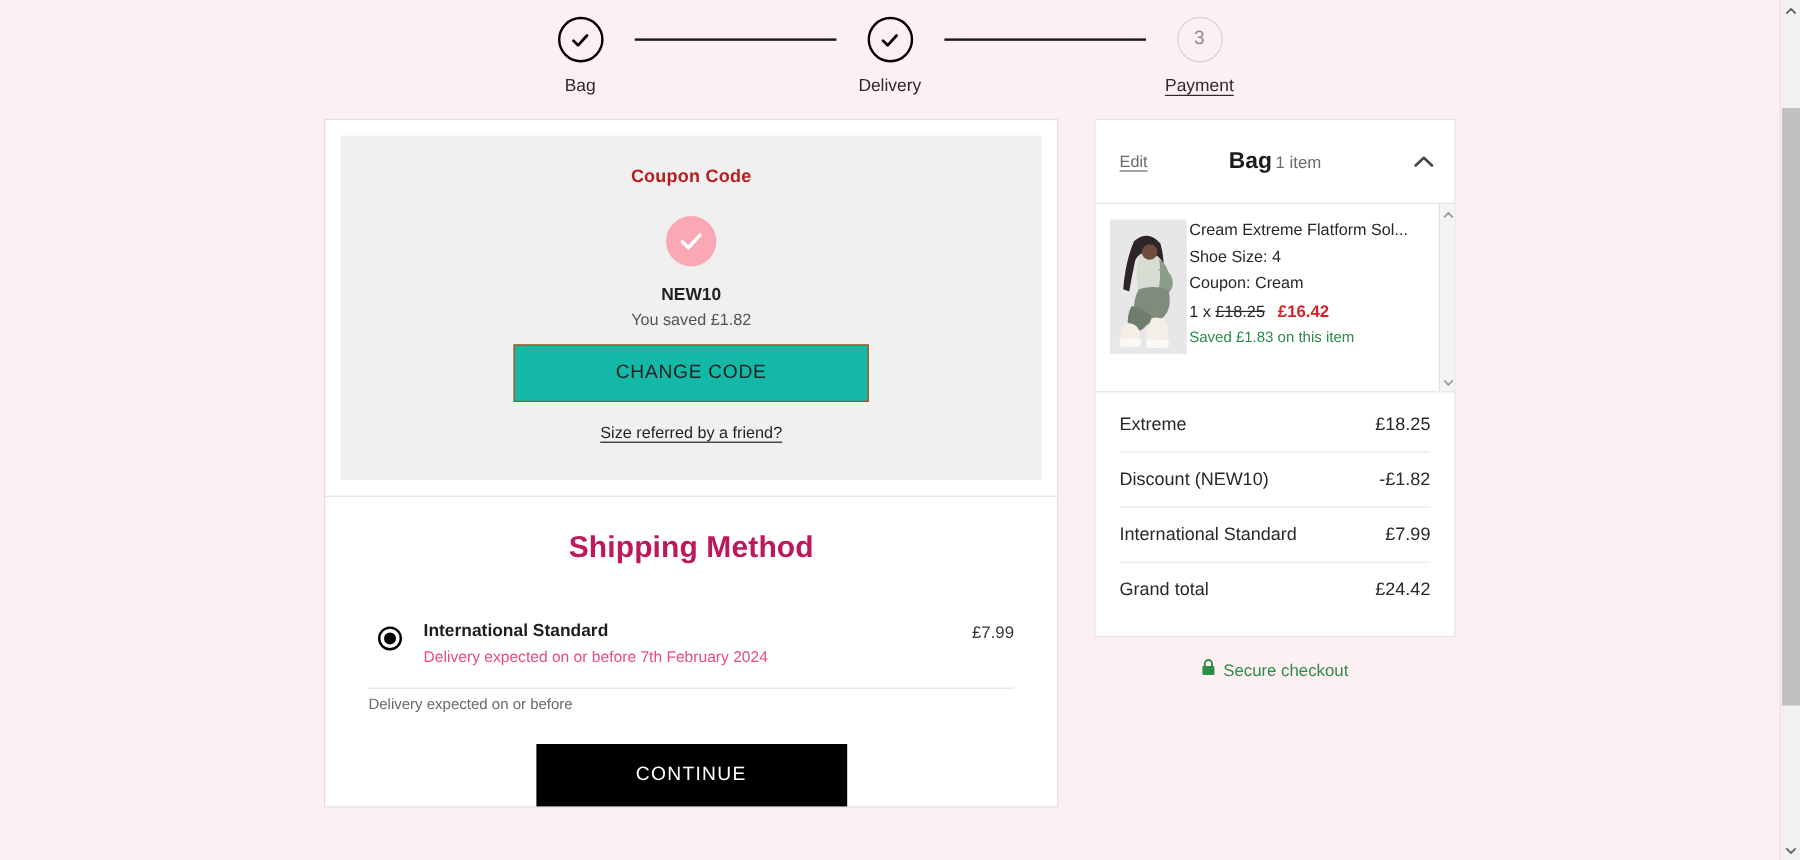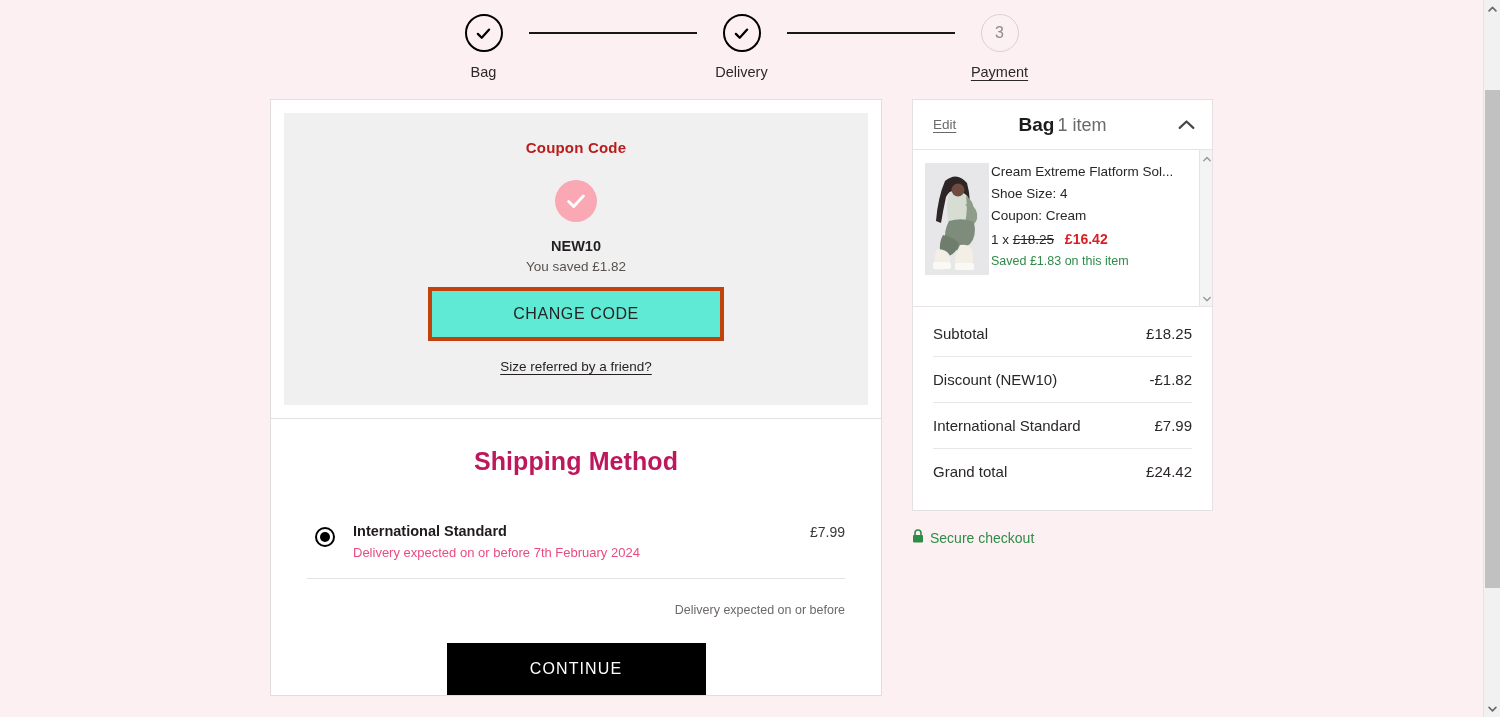--- a/index.html
+++ b/index.html
@@ -118,22 +118,22 @@
   .coupon-saved {
     margin-top: 5px;
     font-size: 13.5px;
     color: #57524f;
   }
   .change-code-btn {
     display: block;
     width: 296px;
     margin: 13px auto 0;
     padding: 14px 0;
-    background: #5eead4;
-    border: 4px solid #c2410c;
+    background: #14b8a6;
+    border: 1px solid #c2410c;
     font-family: inherit;
     font-size: 16px;
     color: #272324;
     letter-spacing: .6px;
     cursor: pointer;
   }
   .referred-link {
     display: inline-block;
     margin-top: 18px;
     font-size: 13.5px;
@@ -185,22 +185,22 @@
     margin-top: 5px;
     font-size: 13px;
     color: #e84d7f;
   }
   .ship-price {
     font-size: 14px;
     color: #3a3637;
     padding-top: 2px;
   }
   .eta-block {
-    text-align: right;
-    margin-top: 24px;
+    text-align: left;
+    margin-top: 6px;
   }
   .eta-label { font-size: 12.5px; color: #6d6869; }
   .eta-date  { font-size: 15px; color: #e84d7f; margin-top: 3px; }
 
   .continue-btn {
     display: block;
     width: 259px;
     margin: 26px auto 0;
     padding: 17px 0;
     background: #000000;
@@ -212,42 +212,42 @@
     cursor: pointer;
   }
 
   
   .right-col { width: 301px; }
   .bag-card {
     background: #ffffff;
     border: 1px solid #e6e1e1;
   }
   .bag-header {
-    height: 50px;
+    height: 70px;
     display: flex;
     align-items: center;
     padding: 0 14px 0 20px;
     border-bottom: 1px solid #e9e4e4;
     position: relative;
   }
   .edit-link {
     font-size: 13.5px;
     color: #6d6869;
     text-decoration: underline;
     text-underline-offset: 2.5px;
     cursor: pointer;
   }
   .bag-heading {
     position: absolute;
     left: 0; right: 0;
     text-align: center;
     pointer-events: none;
   }
   .bag-heading b { font-size: 19px; color: #1d1a1b; }
-  .bag-heading span { font-size: 18px; color: #6d6869; margin-left: 3px; }
+  .bag-heading span { font-size: 14px; color: #6d6869; margin-left: 3px; }
   .chevron-btn {
     margin-left: auto;
     width: 24px; height: 24px;
     display: flex; align-items: center; justify-content: center;
     cursor: pointer;
     z-index: 2;
   }
 
   .bag-items {
     position: relative;
@@ -324,21 +324,21 @@
   }
   .total-row:last-child { border-bottom: none; }
 
   .secure {
     margin-top: 18px;
     text-align: center;
     font-size: 14px;
     color: #2e8b48;
     display: flex;
     align-items: center;
-    justify-content: flex-start;
+    justify-content: center;
     gap: 6px;
   }
 
   
   .browser-scrollbar {
     position: absolute;
     top: 0; right: 0;
     width: 17px; height: 717px;
     background: #f1f1f1;
     border-left: 1px solid #e4e4e4;
@@ -511,21 +511,21 @@
             <div class="arrow down">
               <svg width="8" height="6" viewBox="0 0 10 7" fill="none" stroke="#9a9a9a" stroke-width="1.8" stroke-linecap="round" stroke-linejoin="round">
                 <polyline points="1,1.6 5,5.6 9,1.6"></polyline>
               </svg>
             </div>
           </div>
         </div>
 
         <div class="totals">
           <div class="total-row">
-            <span>Subtotal</span>
+            <span>Extreme</span>
             <span>£18.25</span>
           </div>
           <div class="total-row">
             <span>Discount (NEW10)</span>
             <span>-£1.82</span>
           </div>
           <div class="total-row">
             <span>International Standard</span>
             <span>£7.99</span>
           </div>

